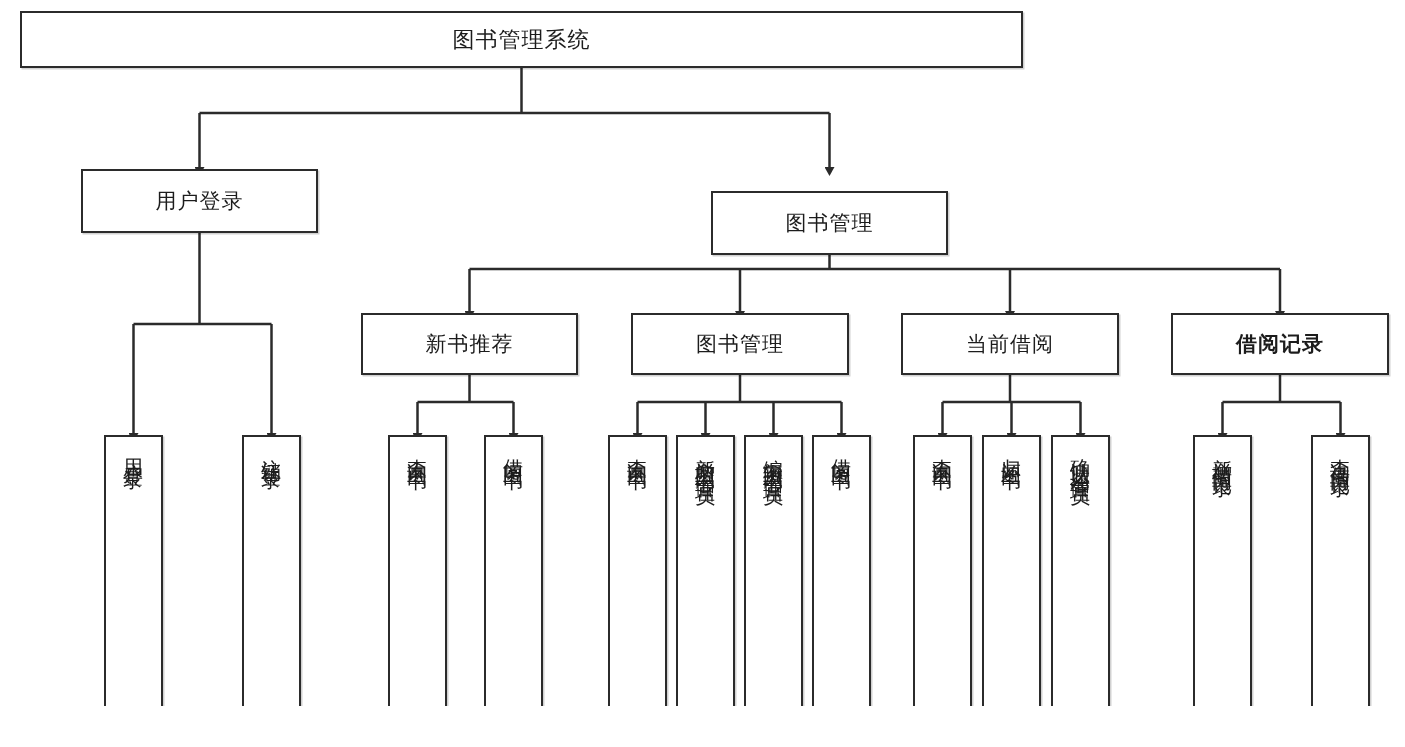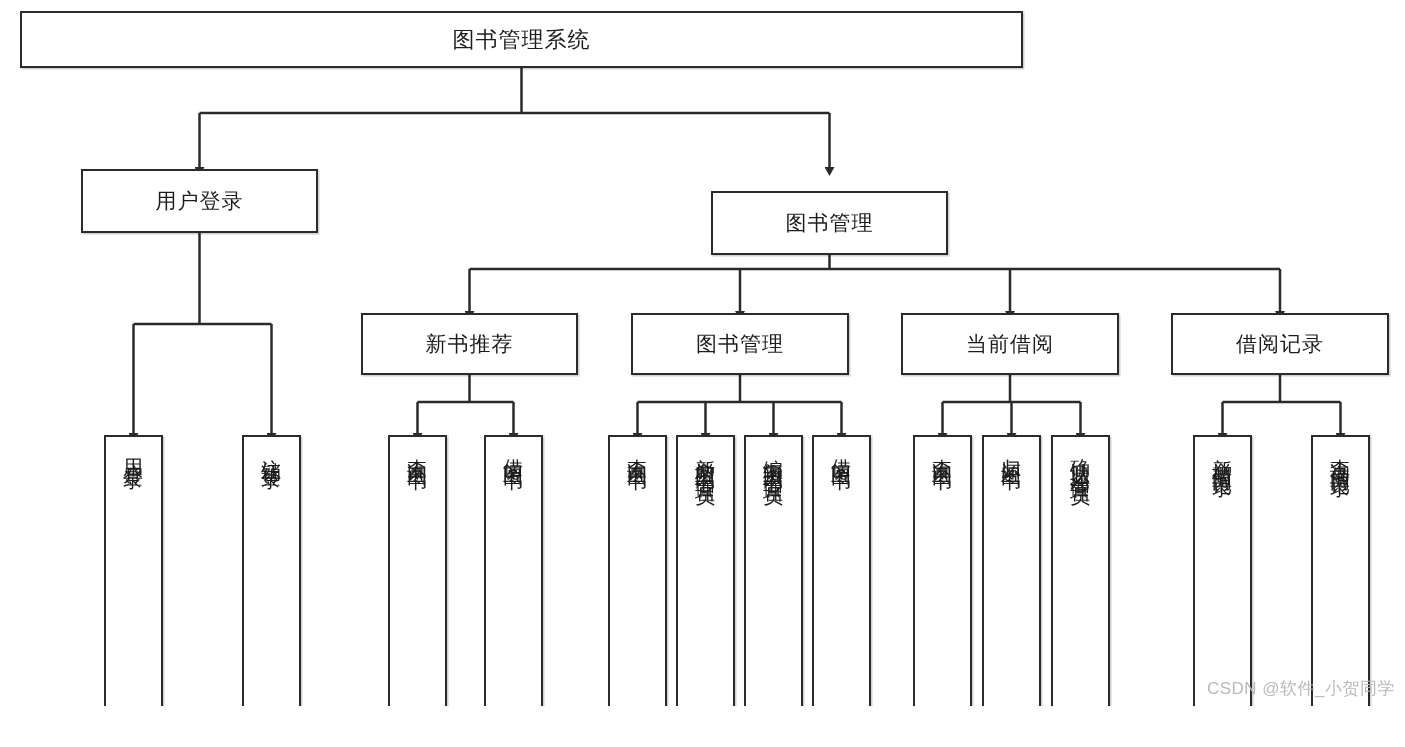--- a/index.html
+++ b/index.html
@@ -126,21 +126,21 @@
       </div>
       <div class="node branch" style="left: 361px; top: 313px; width: 217px; height: 62px;">
         <span class="label">新书推荐</span>
       </div>
       <div class="node branch" style="left: 631px; top: 313px; width: 218px; height: 62px;">
         <span class="label">图书管理</span>
       </div>
       <div class="node branch" style="left: 901px; top: 313px; width: 218px; height: 62px;">
         <span class="label">当前借阅</span>
       </div>
-      <div class="node branch" style="left: 1171px; top: 313px; width: 218px; height: 62px;">
+      <div class="node branch" style="left: 1171px; top: 313px; width: 218px; height: 62px; font-weight: bold;">
         <span class="label">借阅记录</span>
       </div>
       <div class="node leaf" style="left: 104px; top: 435px; width: 59px; height: 303px;">
         <span class="label">用户登录</span>
       </div>
       <div class="node leaf" style="left: 242px; top: 435px; width: 59px; height: 303px;">
         <span class="label">注销登录</span>
       </div>
       <div class="node leaf" style="left: 388px; top: 435px; width: 59px; height: 303px;">
         <span class="label">查询图书</span>
@@ -170,14 +170,13 @@
         <span class="label">确认归还（管理员）</span>
       </div>
       <div class="node leaf" style="left: 1193px; top: 435px; width: 59px; height: 303px;">
         <span class="label">新增借阅记录</span>
       </div>
       <div class="node leaf" style="left: 1311px; top: 435px; width: 59px; height: 303px;">
         <span class="label">查询借阅记录</span>
       </div>
     </div>
 
-  <div id="watermark">CSDN @软件_小贺同学</div>
 </div>
 
 </body></html>

